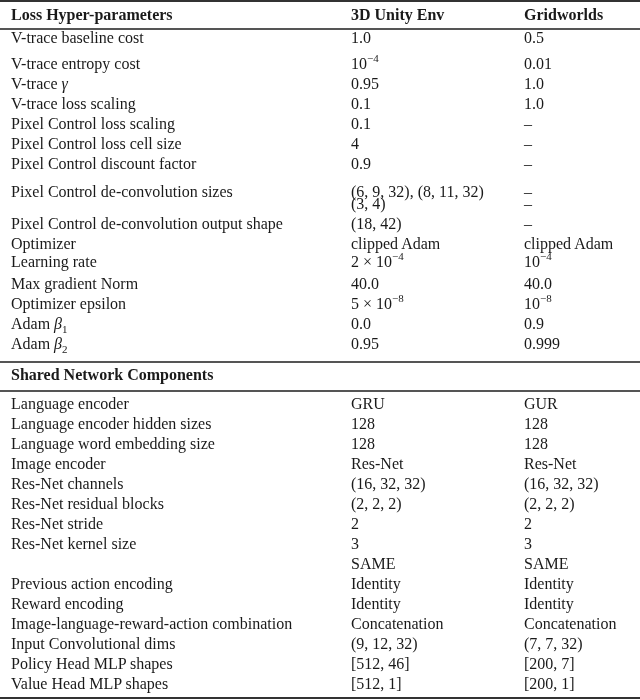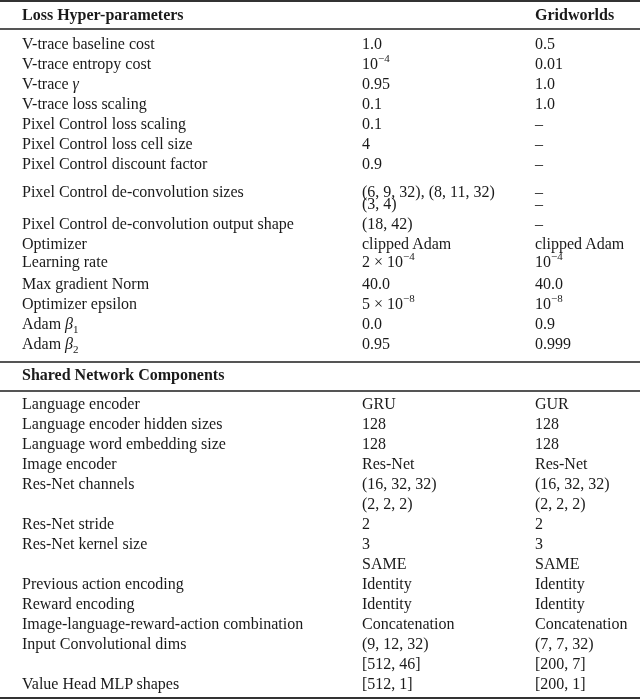--- a/index.html
+++ b/index.html
@@ -1,39 +1,40 @@
 <!DOCTYPE html>
 <html><head>
   <meta charset="utf-8">
   <style>
     html, body { margin: 0; padding: 0; background: #ffffff; }
     body { width: 640px; height: 700px; position: relative; overflow: hidden;
            font-family: "Liberation Serif", "DejaVu Serif", serif; color: #1a1a1a; }
     .rule { position: absolute; left: 0; width: 640px; background: #333; }
     .rule.thick { height: 2px; }
     .rule.thin { height: 2px; background: #555; }
-    .row { position: absolute; left: 0; width: 616px; height: 20px; font-size: 16px; line-height: 20px; margin-left: 11px; }
+    .row { position: absolute; left: 0; width: 616px; height: 20px; font-size: 16px; line-height: 20px; }
     .c0 { position: absolute; left: 11px; white-space: nowrap; }
     .c1 { position: absolute; left: 351px; white-space: nowrap; }
     .c2 { position: absolute; left: 524px; white-space: nowrap; }
     .bold { font-weight: bold; }
     sup { font-size: 11px; line-height: 0; position: relative; top: -1px; }
     sub { font-size: 11px; line-height: 0; }
   </style>
 </head>
 <body>
 
 <div id="table">
     <div class="rule thick" style="top: 0px;"></div>
     <div class="row bold" style="top: 5px;">
       <span class="c0">Loss Hyper-parameters</span>
+      <span class="c1">3D Unity Env</span>
       <span class="c2">Gridworlds</span>
     </div>
     <div class="rule thin" style="top: 28px;"></div>
-    <div class="row" style="top: 34px;">
+    <div class="row" style="top: 28px;">
       <span class="c0">V-trace baseline cost</span>
       <span class="c1">1.0</span>
       <span class="c2">0.5</span>
     </div>
     <div class="row" style="top: 54px;">
       <span class="c0">V-trace entropy cost</span>
       <span class="c1">10<sup>−4</sup></span>
       <span class="c2">0.01</span>
     </div>
     <div class="row" style="top: 74px;">
@@ -129,20 +130,21 @@
       <span class="c0">Image encoder</span>
       <span class="c1">Res-Net</span>
       <span class="c2">Res-Net</span>
     </div>
     <div class="row" style="top: 474px;">
       <span class="c0">Res-Net channels</span>
       <span class="c1">(16, 32, 32)</span>
       <span class="c2">(16, 32, 32)</span>
     </div>
     <div class="row" style="top: 494px;">
+      <span class="c0">Res-Net residual blocks</span>
       <span class="c1">(2, 2, 2)</span>
       <span class="c2">(2, 2, 2)</span>
     </div>
     <div class="row" style="top: 514px;">
       <span class="c0">Res-Net stride</span>
       <span class="c1">2</span>
       <span class="c2">2</span>
     </div>
     <div class="row" style="top: 534px; padding-left: 48px;">
       <span class="c0">Res-Net kernel size</span>
@@ -167,20 +169,21 @@
       <span class="c0">Image-language-reward-action combination</span>
       <span class="c1">Concatenation</span>
       <span class="c2">Concatenation</span>
     </div>
     <div class="row" style="top: 634px; padding-left: 36px;">
       <span class="c0">Input Convolutional dims</span>
       <span class="c1">(9, 12, 32)</span>
       <span class="c2">(7, 7, 32)</span>
     </div>
     <div class="row" style="top: 654px;">
+      <span class="c0">Policy Head MLP shapes</span>
       <span class="c1">[512, 46]</span>
       <span class="c2">[200, 7]</span>
     </div>
     <div class="row" style="top: 674px;">
       <span class="c0">Value Head MLP shapes</span>
       <span class="c1">[512, 1]</span>
       <span class="c2">[200, 1]</span>
     </div>
     <div class="rule thick" style="top: 697px;"></div>
   </div>

